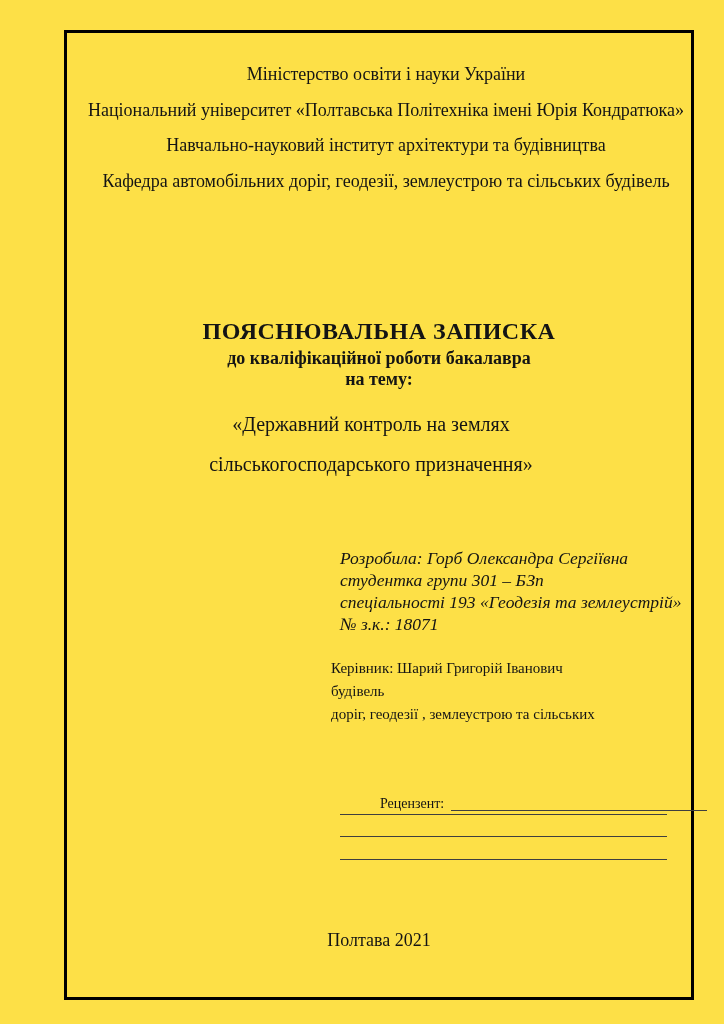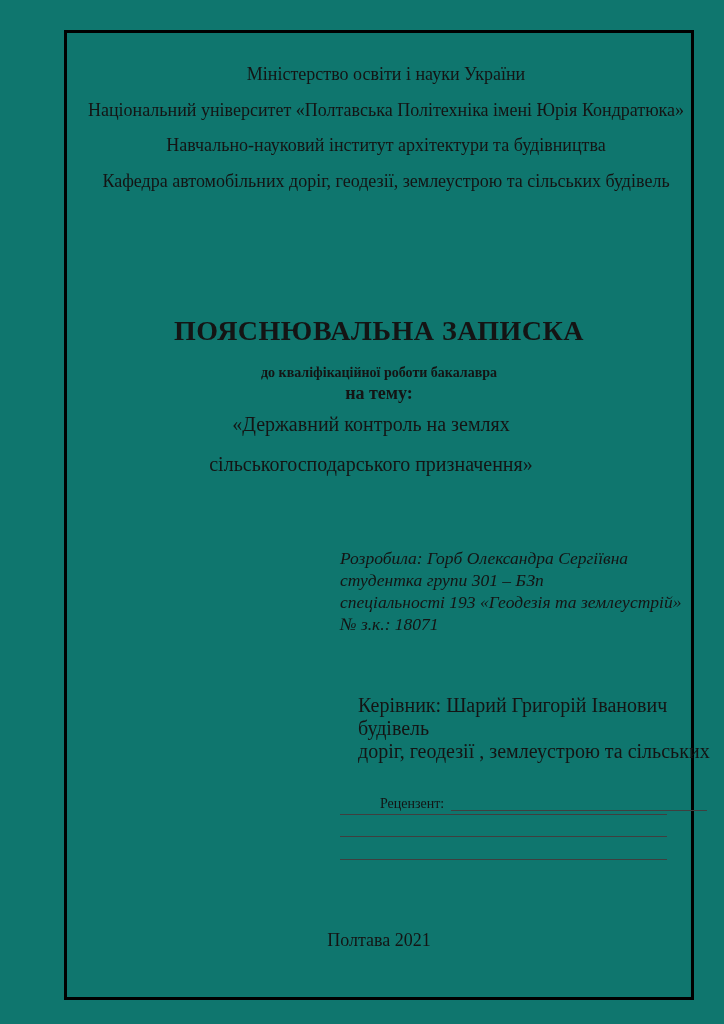--- a/index.html
+++ b/index.html
@@ -4,21 +4,21 @@
 <style>
   html, body {
     margin: 0;
     padding: 0;
     background: #ffffff;
   }
   .page {
     position: relative;
     width: 724px;
     height: 1024px;
-    background: #0f766e;
+    background: #fde047;
     font-family: "Liberation Serif", "DejaVu Serif", serif;
     color: #141414;
     overflow: hidden;
   }
   .frame {
     position: absolute;
     left: 64px;
     top: 30px;
     width: 624px;
     height: 964px;
@@ -39,28 +39,28 @@
   
   .title-block {
     position: absolute;
     top: 283px;
     left: 0;
     right: 0;
     text-align: center;
     font-weight: bold;
   }
   .title-main {
-    font-size: 28px;
+    font-size: 24px;
     line-height: 30px;
     letter-spacing: 0.5px;
   }
   .title-sub {
-    font-size: 14px;
+    font-size: 18px;
     line-height: 21px;
-    margin-top: 16px;
+    margin-top: 2px;
   }
   .title-prompt {
     font-size: 18px;
     line-height: 21px;
   }
   
   .topic-block {
     position: absolute;
     top: 371px;
     left: 0;
@@ -75,26 +75,25 @@
     position: absolute;
     left: 273px;
     top: 514px;
     font-size: 17.5px;
     line-height: 22px;
     white-space: nowrap;
     font-style: italic;
   }
   .supervisor-block {
     position: absolute;
-    left: 291px;
+    left: 264px;
     top: 624px;
-    font-size: 20px;
+    font-size: 15px;
     line-height: 23px;
     white-space: nowrap;
-    margin-top: 37px;
   }
   .reviewer-row {
     position: absolute;
     left: 273px;
     top: 760px;
     width: 327px;
     display: flex;
     font-size: 14px;
     line-height: 22px;
     margin-left: 40px;

